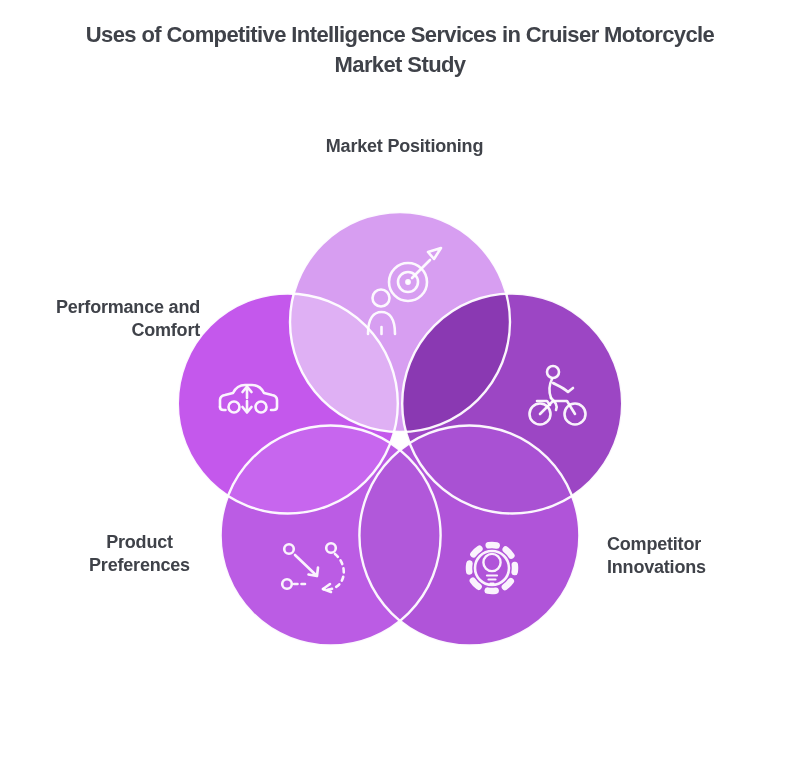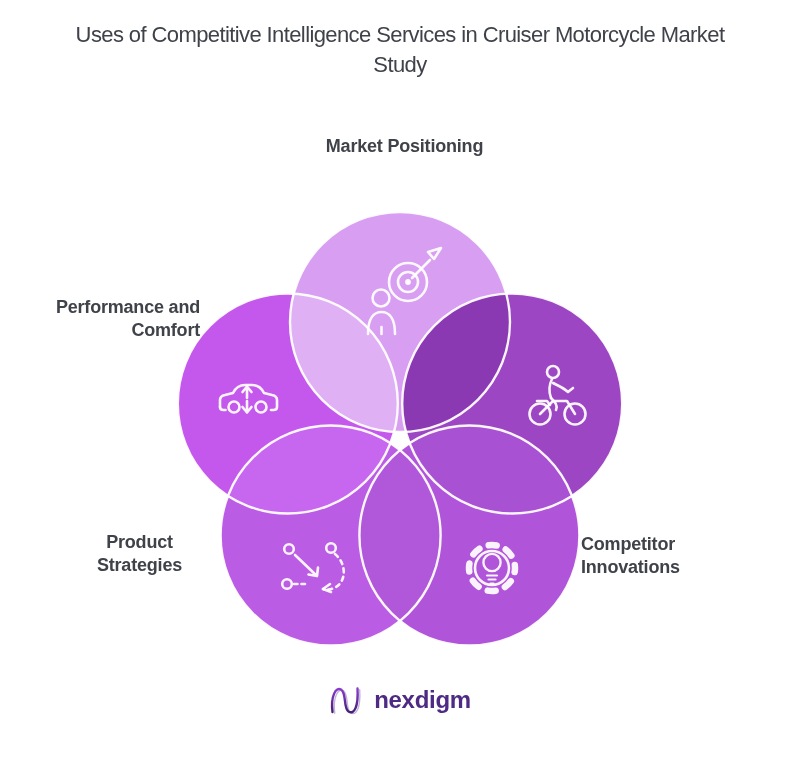--- a/index.html
+++ b/index.html
@@ -2,32 +2,32 @@
 <html><head>
 <meta charset="utf-8">
 <style>
   html,body{margin:0;padding:0;background:#fff;}
   .stage{
     position:relative;width:800px;height:759px;background:#ffffff;overflow:hidden;
     font-family:"Liberation Sans",sans-serif;
   }
   .title{
     position:absolute;top:20px;left:0;right:0;margin:0 auto;max-width:700px;
-    text-align:center;font-size:22px;font-weight:400;letter-spacing:-0.6px;
+    text-align:center;font-size:22px;font-weight:700;letter-spacing:-0.6px;
     line-height:1.35;color:#3f4249;
   }
   .petal-label{
     position:absolute;font-size:18px;font-weight:700;letter-spacing:-0.2px;
     line-height:1.25;color:#3f4249;
   }
   .lbl-market{top:135px;left:0;right:0;text-align:center;margin-left:9px;}
   .lbl-perf{top:296px;left:15px;width:150px;text-align:right;margin-left:35px;}
   .lbl-consumer{top:296px;left:645px;width:150px;text-align:left;}
   .lbl-product{top:531px;left:72px;width:135px;text-align:center;}
-  .lbl-competitor{top:533px;left:581px;width:165px;text-align:left;}
+  .lbl-competitor{top:533px;left:607px;width:165px;text-align:left;}
   .flower-svg{position:absolute;top:0;left:0;}
   .logo{
     position:absolute;top:678px;left:0;right:0;height:44px;
     display:flex;align-items:center;justify-content:center;gap:9px;
   }
   .logo-text{
     font-size:24px;font-weight:700;letter-spacing:-0.3px;color:#4e2a84;
   }
 </style>
 </head>
@@ -136,30 +136,17 @@
       <circle cx="492" cy="568" r="17"></circle>
       <circle cx="492" cy="562.5" r="8.6" stroke-width="2.4"></circle>
       <path d="M487,575.5 h10" stroke-width="2.2"></path>
       <path d="M488.5,579.5 h7" stroke-width="2.2"></path>
       <path d="M490.5,583.5 h3" stroke-width="2.2"></path>
     </g>
   </svg>
 
   <div class="petal-label lbl-market">Market Positioning</div>
   <div class="petal-label lbl-perf">Performance and Comfort</div>
-  <div class="petal-label lbl-product">Product Strategies</div>
+  <div class="petal-label lbl-product">Product Preferences</div>
   <div class="petal-label lbl-competitor">Competitor Innovations</div>
 
-  <div class="logo">
-    <svg width="36" height="34" viewBox="0 0 36 34">
-      <path d="M3.5,29 C1.5,13 7,3.5 12,6.5 C18,10.5 14,25 19.5,28.5 C25.5,32 29.5,23 28.5,5.5" fill="none" stroke="#c3b3dd" stroke-width="1.4" stroke-linecap="round" transform="translate(2.2,1.2)"></path>
-      <path d="M3.5,29 C1.5,13 7,3.5 12,6.5 C18,10.5 14,25 19.5,28.5 C25.5,32 29.5,23 28.5,5.5" fill="none" stroke="url(#logoGrad)" stroke-width="2.4" stroke-linecap="round"></path>
-      <defs>
-        <linearGradient id="logoGrad" x1="0" y1="0" x2="0" y2="1">
-          <stop offset="0" stop-color="#8a3bcd"></stop>
-          <stop offset="1" stop-color="#452076"></stop>
-        </linearGradient>
-      </defs>
-    </svg>
-    <span class="logo-text">nexdigm</span>
-  </div>
 
 </div>
 
 </body></html>

